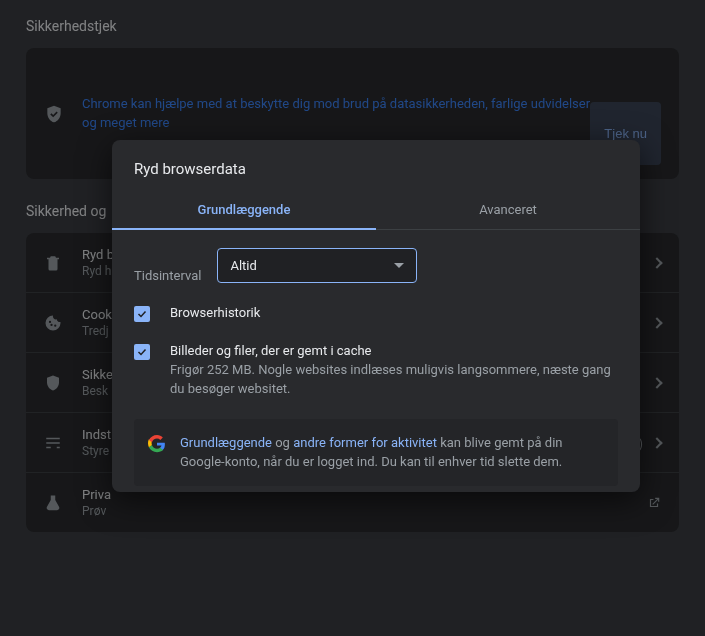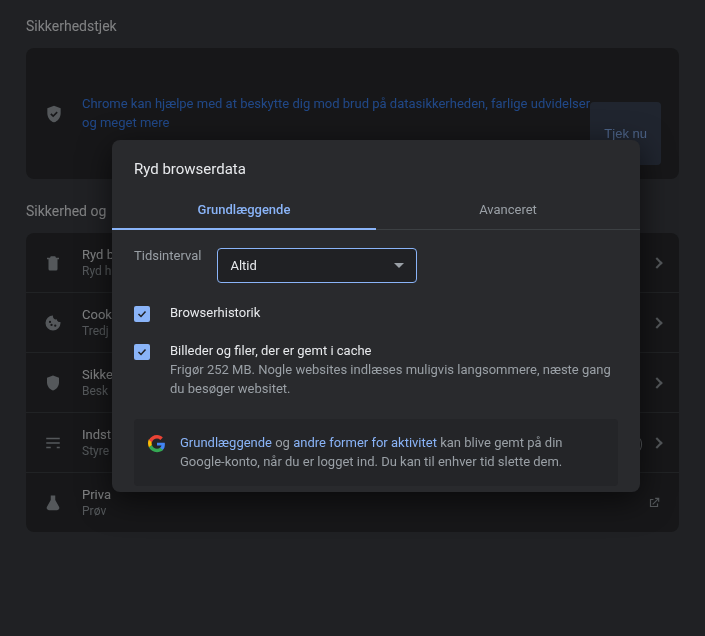--- a/index.html
+++ b/index.html
@@ -67,21 +67,21 @@
     font-size: 13px;
     color: #9aa0a6;
     cursor: pointer;
   }
   .tab.active { color: #8ab4f8; font-weight: 500; position: relative; }
   .tab.active::after {
     content: ""; position: absolute; left: 0; right: 0; bottom: -1px;
     height: 2px; background: #8ab4f8;
   }
   .m-body { padding: 18px 22px 6px; }
-  .ti-row { display: flex; align-items: flex-start; margin-bottom: 22px; }
+  .ti-row { display: flex; align-items: flex-end; margin-bottom: 22px; }
   .ti-label { color: #9aa0a6; font-size: 13px; margin-right: 16px; }
   .select {
     flex: 0 0 200px;
     background: #202124;
     border: 1px solid #8ab4f8;
     border-radius: 4px;
     padding: 9px 12px;
     display: flex; align-items: center; justify-content: space-between;
     cursor: pointer;
   }

